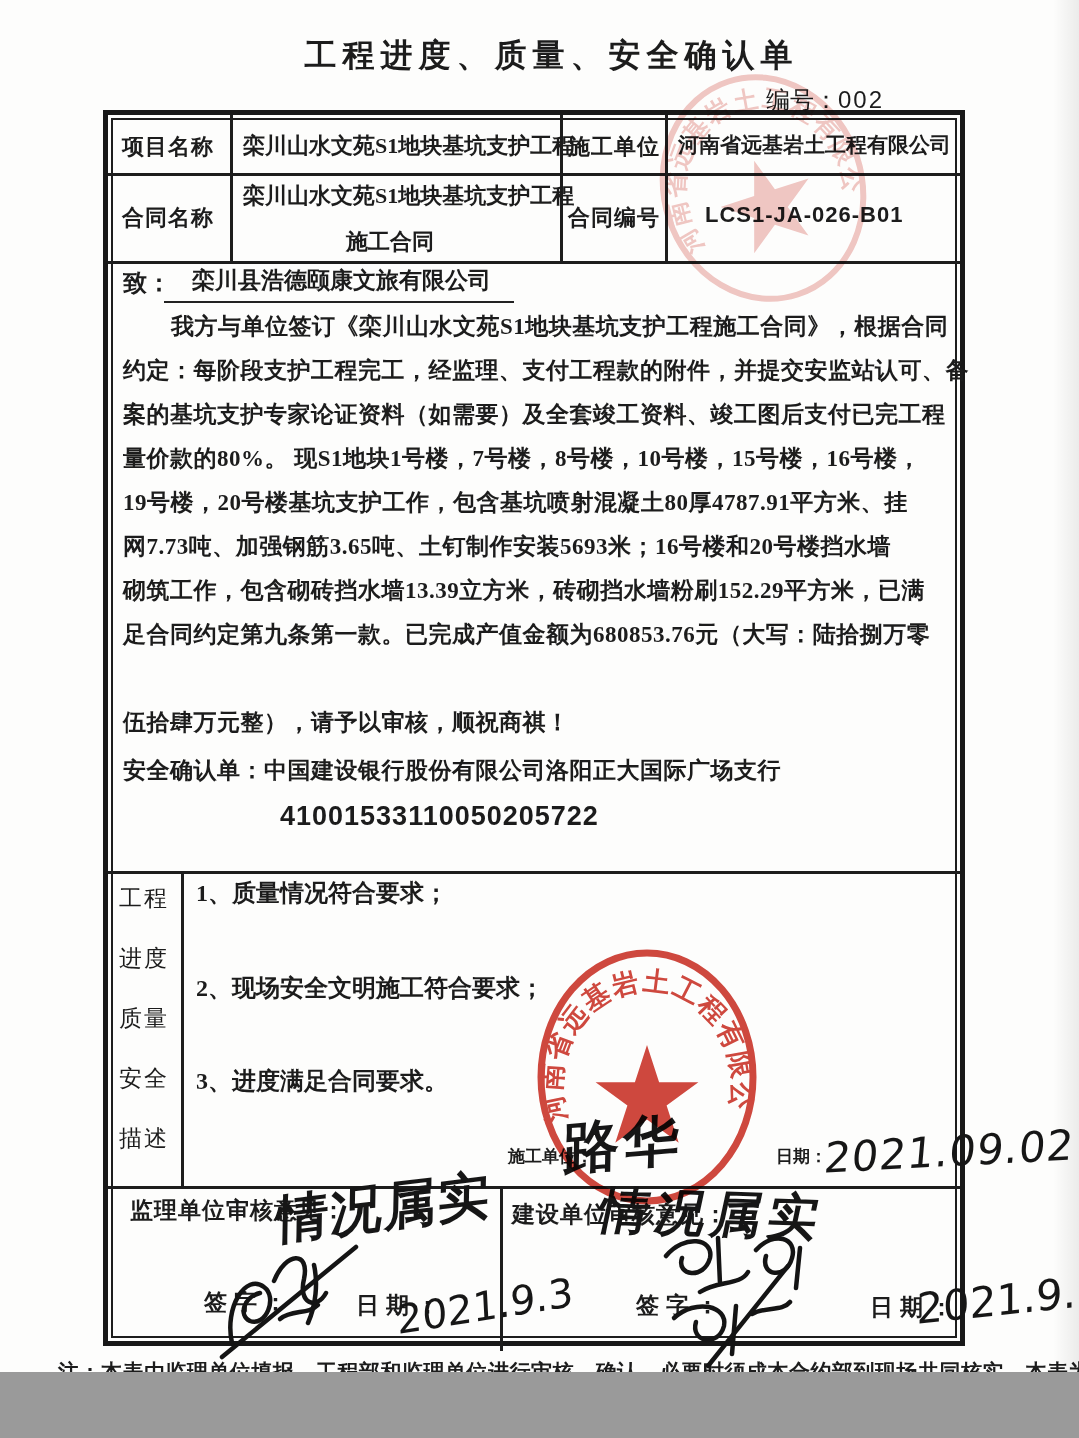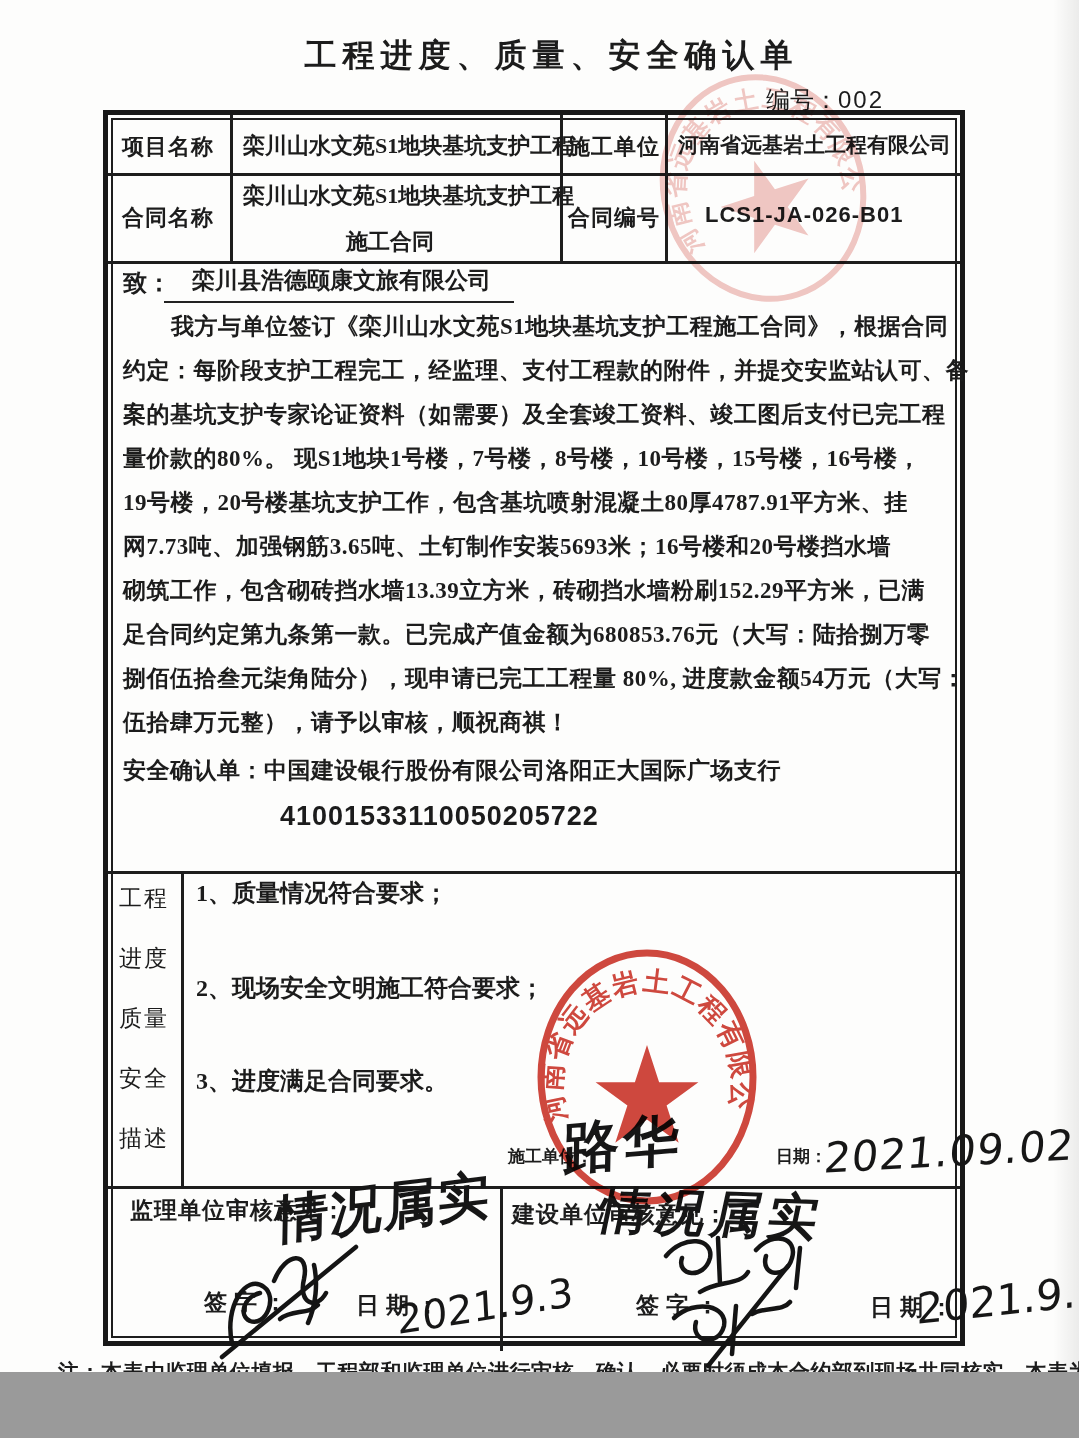--- a/index.html
+++ b/index.html
@@ -101,21 +101,20 @@
     <div class="abs to-value" style="left:56px;top:150px;">栾川县浩德颐康文旅有限公司</div>
 
     <div class="abs pline indent" style="left:15px;top:196px;">我方与单位签订《栾川山水文苑S1地块基坑支护工程施工合同》，根据合同</div>
     <div class="abs pline" style="left:15px;top:240px;">约定：每阶段支护工程完工，经监理、支付工程款的附件，并提交安监站认可、备</div>
     <div class="abs pline" style="left:15px;top:284px;">案的基坑支护专家论证资料（如需要）及全套竣工资料、竣工图后支付已完工程</div>
     <div class="abs pline" style="left:15px;top:328px;">量价款的80%。 现S1地块1号楼，7号楼，8号楼，10号楼，15号楼，16号楼，</div>
     <div class="abs pline" style="left:15px;top:372px;">19号楼，20号楼基坑支护工作，包含基坑喷射混凝土80厚4787.91平方米、挂</div>
     <div class="abs pline" style="left:15px;top:416px;">网7.73吨、加强钢筋3.65吨、土钉制作安装5693米；16号楼和20号楼挡水墙</div>
     <div class="abs pline" style="left:15px;top:460px;">砌筑工作，包含砌砖挡水墙13.39立方米，砖砌挡水墙粉刷152.29平方米，已满</div>
     <div class="abs pline" style="left:15px;top:504px;">足合同约定第九条第一款。已完成产值金额为680853.76元（大写：陆拾捌万零</div>
-    <div class="abs pline" style="left:15px;top:548px;">捌佰伍拾叁元柒角陆分），现申请已完工工程量 80%, 进度款金额54万元（大写：</div>
     <div class="abs pline" style="left:15px;top:592px;">伍拾肆万元整），请予以审核，顺祝商祺！</div>
 
     <div class="abs pline" style="left:15px;top:640px;font-weight:700;">安全确认单：中国建设银行股份有限公司洛阳正大国际广场支行</div>
     <div class="abs latin" style="left:172px;top:686px;font-size:27px;font-weight:700;">41001533110050205722</div>
 
     <div class="abs vcol-char" style="left:11px;top:768px;">工程</div>
     <div class="abs vcol-char" style="left:11px;top:828px;">进度</div>
     <div class="abs vcol-char" style="left:11px;top:888px;">质量</div>
     <div class="abs vcol-char" style="left:11px;top:948px;">安全</div>
     <div class="abs vcol-char" style="left:11px;top:1008px;">描述</div>

